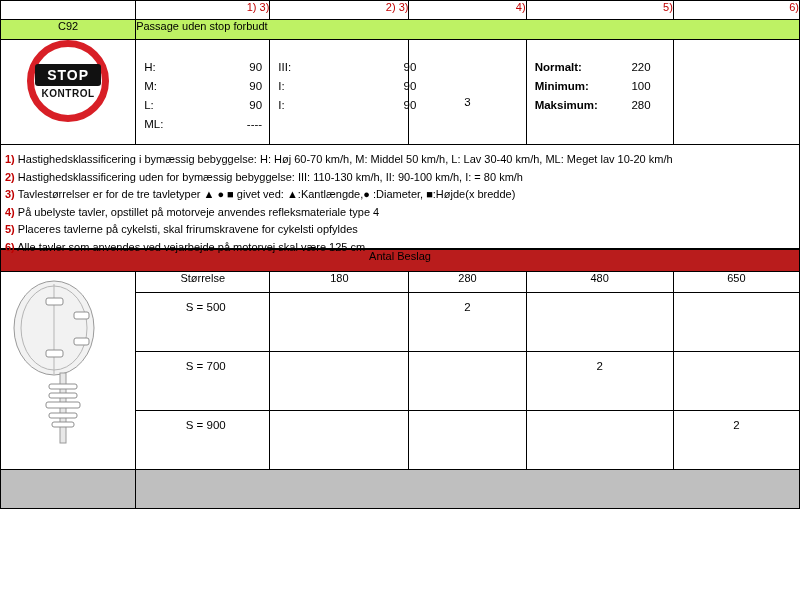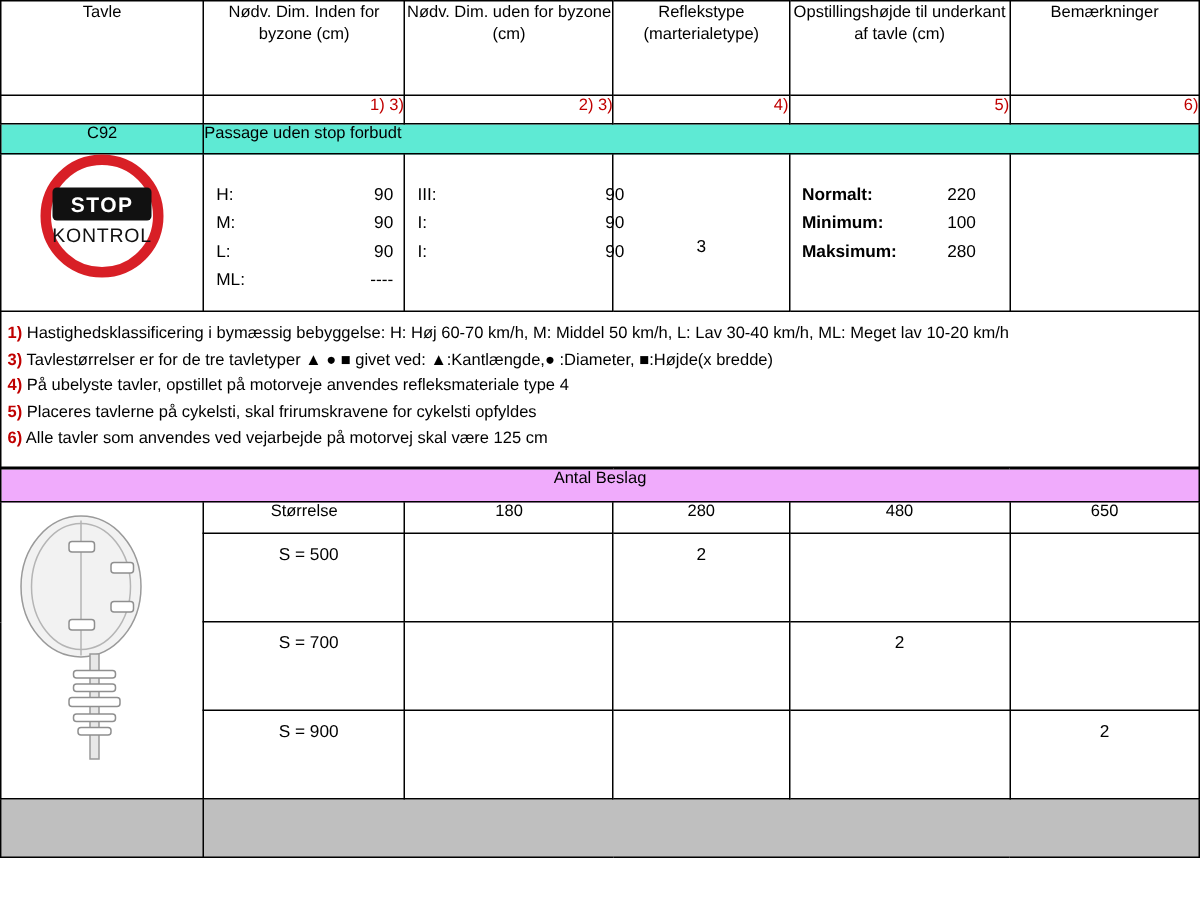--- a/index.html
+++ b/index.html
@@ -50,21 +50,21 @@
     text-align: right;
     padding: 0 6px 2px 0;
     color: #c00000;
     font-weight: bold;
     font-size: 11px;
     vertical-align: bottom;
   }
 
   
   .band {
-    background: #5eead4;
+    background: #bef264;
     height: 19px;
     vertical-align: middle;
     font-weight: bold;
     font-size: 11.5px;
   }
   .band-code {
     text-align: center;
   }
   .band-text {
     padding-left: 8px;
@@ -131,22 +131,22 @@
     display: flex;
     align-items: center;
     justify-content: center;
     color: #ffffff;
     font-weight: bold;
     font-size: 14px;
     letter-spacing: 1px;
     margin-bottom: 2px;
   }
   .stopsign .sub {
-    font-size: 13px;
-    font-weight: normal;
+    font-size: 10px;
+    font-weight: bold;
     color: #111111;
     letter-spacing: 0.5px;
   }
 
   
   .notes {
     border: 1px solid #000000;
     border-top: none;
     width: 800px;
     box-sizing: border-box;
@@ -158,21 +158,21 @@
     font-size: 11px;
     white-space: nowrap;
   }
   .note .num {
     color: #c00000;
     font-weight: bold;
   }
 
   
   .beslag-title td {
-    background: #f0abfc;
+    background: #b91c1c;
     height: 21px;
     text-align: center;
     vertical-align: middle;
     font-weight: bold;
     font-size: 11.5px;
   }
   .beslag-head td {
     height: 20px;
     text-align: center;
     vertical-align: middle;
@@ -212,28 +212,20 @@
     <colgroup>
       <col style="width:135px">
       <col style="width:134px">
       <col style="width:139px">
       <col style="width:117px">
       <col style="width:147px">
       <col style="width:126px">
     </colgroup>
     <tbody>
       <tr>
-        <th class="hdr-cell">Tavle</th>
-        <th class="hdr-cell">Nødv. Dim. Inden for byzone (cm)</th>
-        <th class="hdr-cell">Nødv. Dim. uden for byzone (cm)</th>
-        <th class="hdr-cell">Reflekstype (marterialetype)</th>
-        <th class="hdr-cell">Opstillingshøjde til underkant af tavle (cm)</th>
-        <th class="hdr-cell">Bemærkninger</th>
-      </tr>
-      <tr>
         <td class="notecell"></td>
         <td class="notecell">1) 3)</td>
         <td class="notecell">2) 3)</td>
         <td class="notecell">4)</td>
         <td class="notecell">5)</td>
         <td class="notecell">6)</td>
       </tr>
       <tr>
         <td class="band band-code">C92</td>
         <td class="band band-text" colspan="5">Passage uden stop forbudt</td>
@@ -302,20 +294,24 @@
         </td>
         <td></td>
       </tr>
     </tbody>
   </table>
 
   <div class="notes">
     <div class="note">
       <span class="num">1)</span>
       <span>Hastighedsklassificering i bymæssig bebyggelse: H: Høj 60-70 km/h, M: Middel 50 km/h, L: Lav 30-40 km/h, ML: Meget lav 10-20 km/h</span>
+    </div>
+    <div class="note">
+      <span class="num">2)</span>
+      <span>Hastighedsklassificering uden for bymæssig bebyggelse: III: 110-130 km/h, II: 90-100 km/h, I: = 80 km/h</span>
     </div>
     <div class="note">
       <span class="num">3)</span>
       <span>Tavlestørrelser er for de tre tavletyper ▲ ● ■ givet ved: ▲:Kantlængde,● :Diameter, ■:Højde(x bredde)</span>
     </div>
     <div class="note">
       <span class="num">4)</span>
       <span>På ubelyste tavler, opstillet på motorveje anvendes refleksmateriale type 4</span>
     </div>
     <div class="note">

